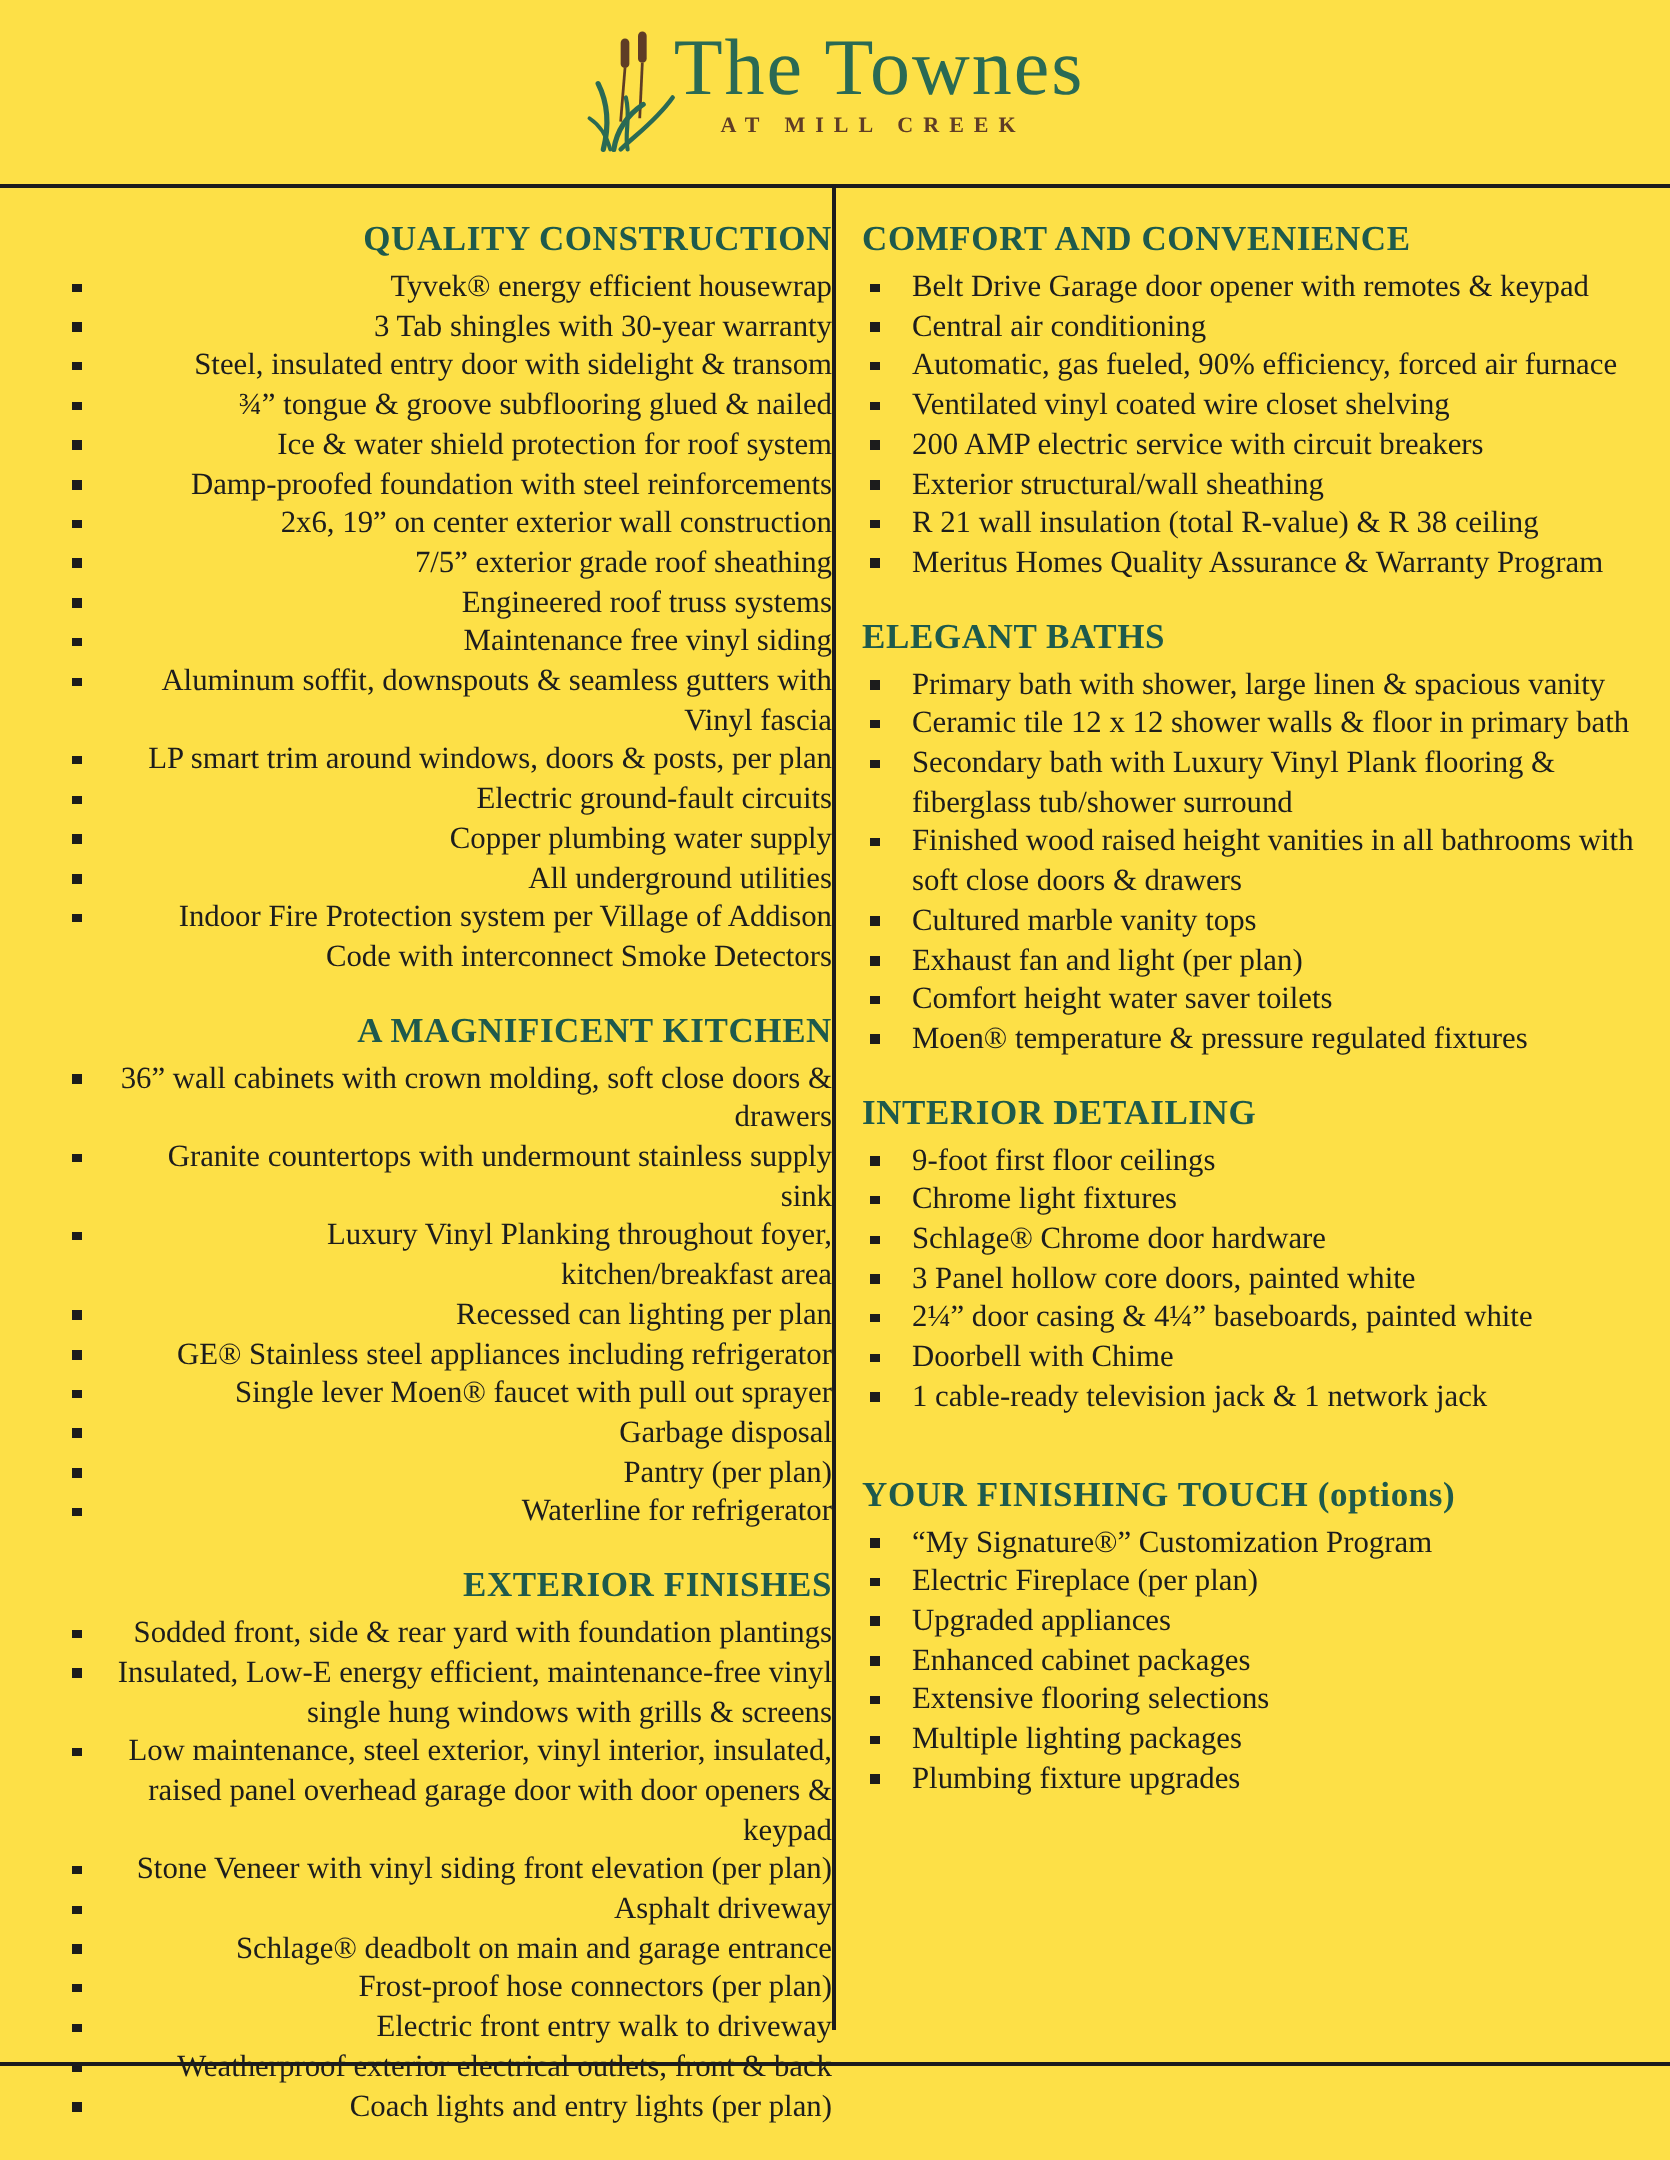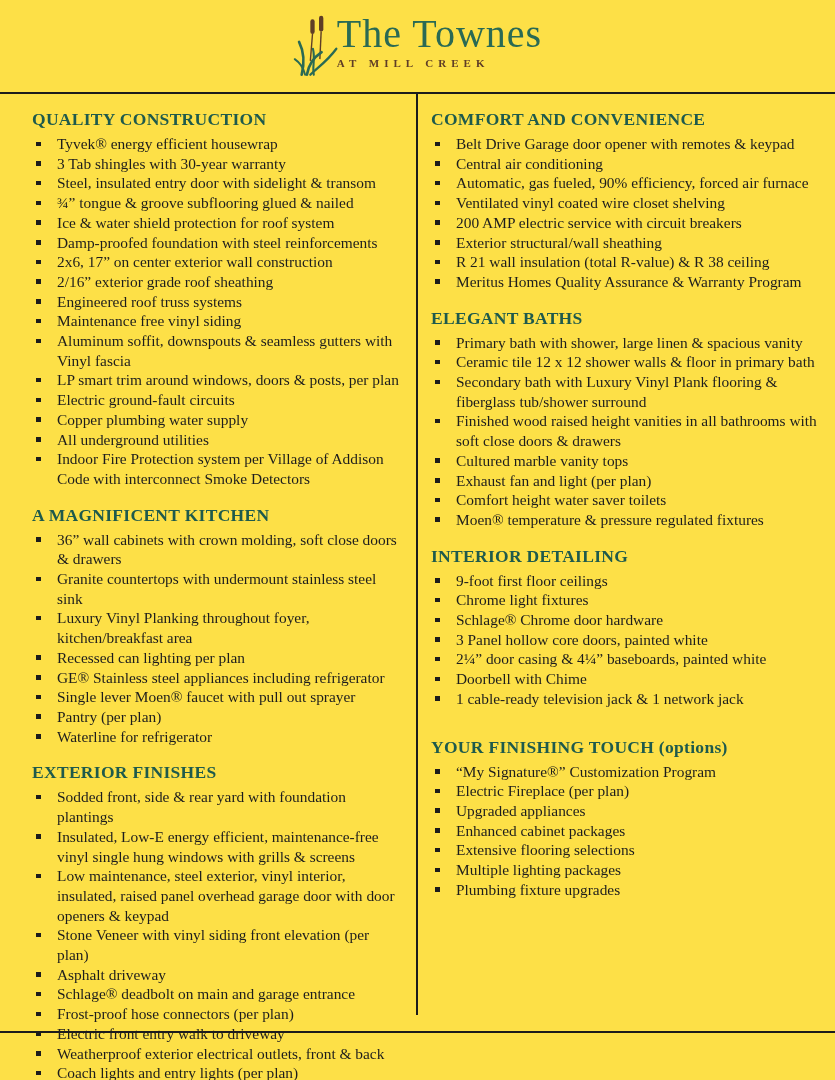--- a/index.html
+++ b/index.html
@@ -36,21 +36,21 @@
     line-height: 44px;
     color: #2a6a54;
     letter-spacing: 1px;
     font-weight: 400;
   }
   .logo-subtitle {
     font-size: 11px;
     font-weight: bold;
     color: #5f3d26;
     letter-spacing: 5px;
-    text-align: left;
+    text-align: center;
     padding-right: 6px;
     margin-top: 1px;
   }
 
   
   .top-rule {
     position: absolute;
     left: 0; right: 0; top: 92px;
     height: 2px;
     background: #1c1c1c;
@@ -73,21 +73,21 @@
   
   .content {
     position: absolute;
     top: 94px;
     left: 0;
     width: 835px;
     height: 937px;
     display: flex;
   }
   .col { padding-top: 15px; }
-  .col-left  { width: 416px; padding-left: 32px;  padding-right: 16px; }
+  .col-left  { width: 416px; padding-left: 32px;  padding-right: 0; text-align: right; }
   .col-right { width: 419px; padding-left: 15px;  padding-right: 12px; }
 
   .feature-section { margin-bottom: 16px; }
   .feature-section.extra-gap { margin-top: 28px; }
   .feature-section h2 {
     font-size: 17.5px;
     line-height: 21px;
     font-weight: bold;
     color: #1e5a4c;
     letter-spacing: 0.3px;
@@ -145,41 +145,42 @@
     <div class="col col-left" id="col-left">
         <section class="feature-section">
           <h2>QUALITY CONSTRUCTION</h2>
           <ul class="feature-list">
             <li>Tyvek® energy efficient housewrap</li>
             <li>3 Tab shingles with 30-year warranty</li>
             <li>Steel, insulated entry door with sidelight &amp; transom</li>
             <li>¾” tongue &amp; groove subflooring glued &amp; nailed</li>
             <li>Ice &amp; water shield protection for roof system</li>
             <li>Damp-proofed foundation with steel reinforcements</li>
-            <li>2x6, 17” on center exterior wall construction</li>
-            <li>2/16” exterior grade roof sheathing</li>
+            <li>2x6, 19” on center exterior wall construction</li>
+            <li>7/5” exterior grade roof sheathing</li>
             <li>Engineered roof truss systems</li>
             <li>Maintenance free vinyl siding</li>
             <li>Aluminum soffit, downspouts &amp; seamless gutters with Vinyl fascia</li>
             <li>LP smart trim around windows, doors &amp; posts, per plan</li>
             <li>Electric ground-fault circuits</li>
             <li>Copper plumbing water supply</li>
             <li>All underground utilities</li>
             <li>Indoor Fire Protection system per Village of Addison Code with interconnect Smoke Detectors</li>
           </ul>
         </section>
         <section class="feature-section">
           <h2>A MAGNIFICENT KITCHEN</h2>
           <ul class="feature-list">
             <li>36” wall cabinets with crown molding, soft close doors &amp; drawers</li>
-            <li>Granite countertops with undermount stainless steel sink</li>
+            <li>Granite countertops with undermount stainless supply sink</li>
             <li>Luxury Vinyl Planking throughout foyer, kitchen/breakfast area</li>
             <li>Recessed can lighting per plan</li>
             <li>GE® Stainless steel appliances including refrigerator</li>
             <li>Single lever Moen® faucet with pull out sprayer</li>
+            <li>Garbage disposal</li>
             <li>Pantry (per plan)</li>
             <li>Waterline for refrigerator</li>
           </ul>
         </section>
         <section class="feature-section">
           <h2>EXTERIOR FINISHES</h2>
           <ul class="feature-list">
             <li>Sodded front, side &amp; rear yard with foundation plantings</li>
             <li>Insulated, Low-E energy efficient, maintenance-free vinyl single hung windows with grills &amp; screens</li>
             <li>Low maintenance, steel exterior, vinyl interior, insulated, raised panel overhead garage door with door openers &amp; keypad</li>

